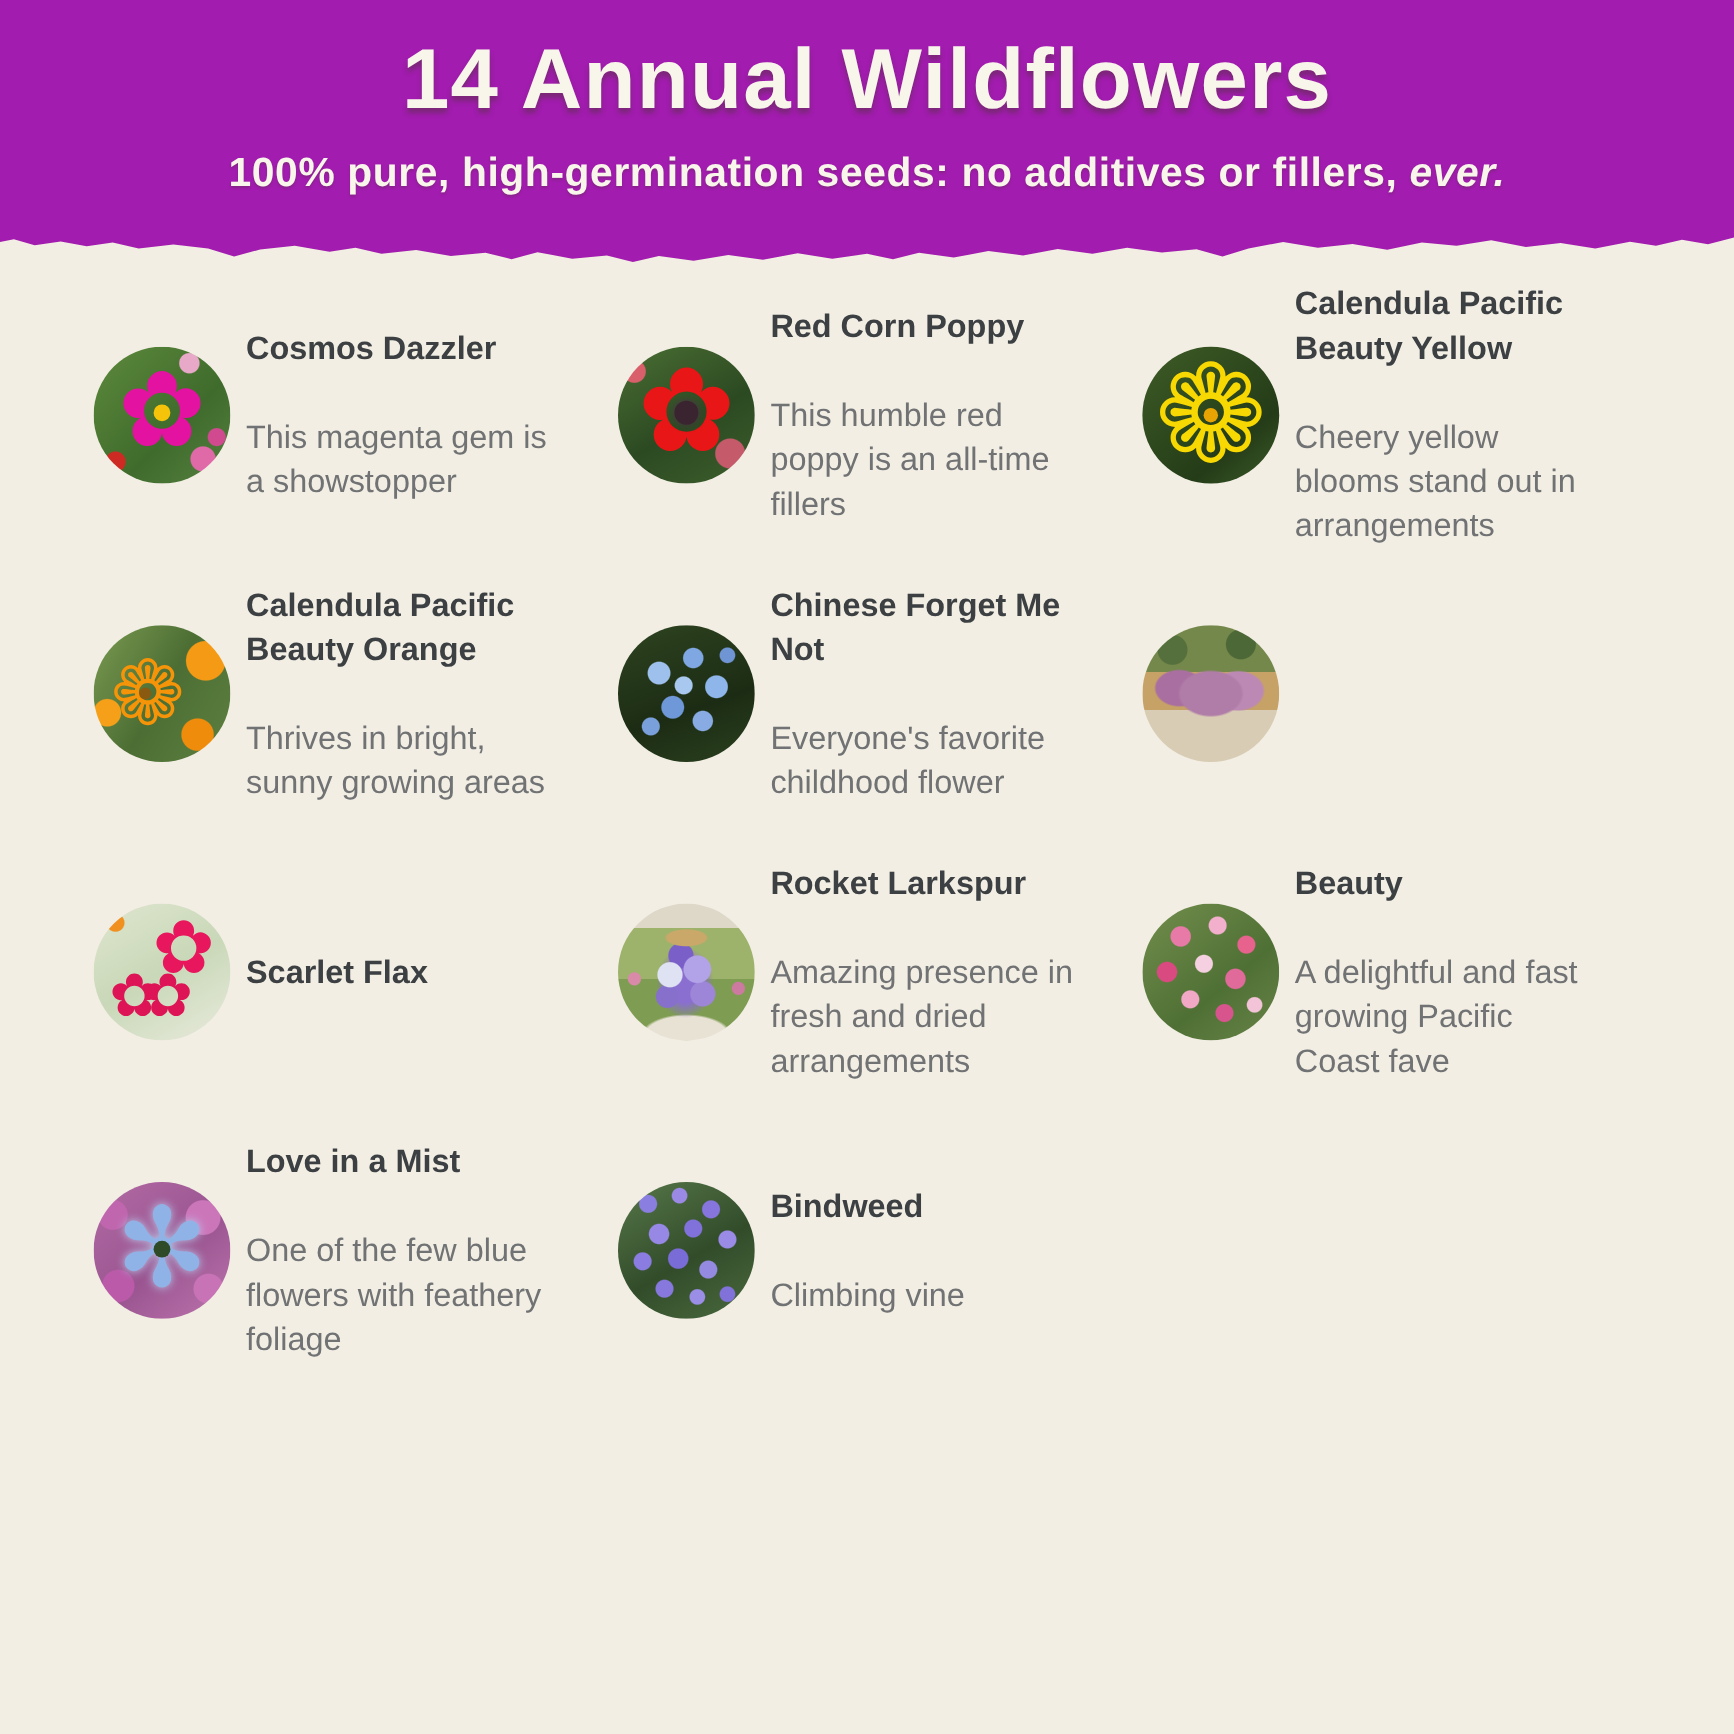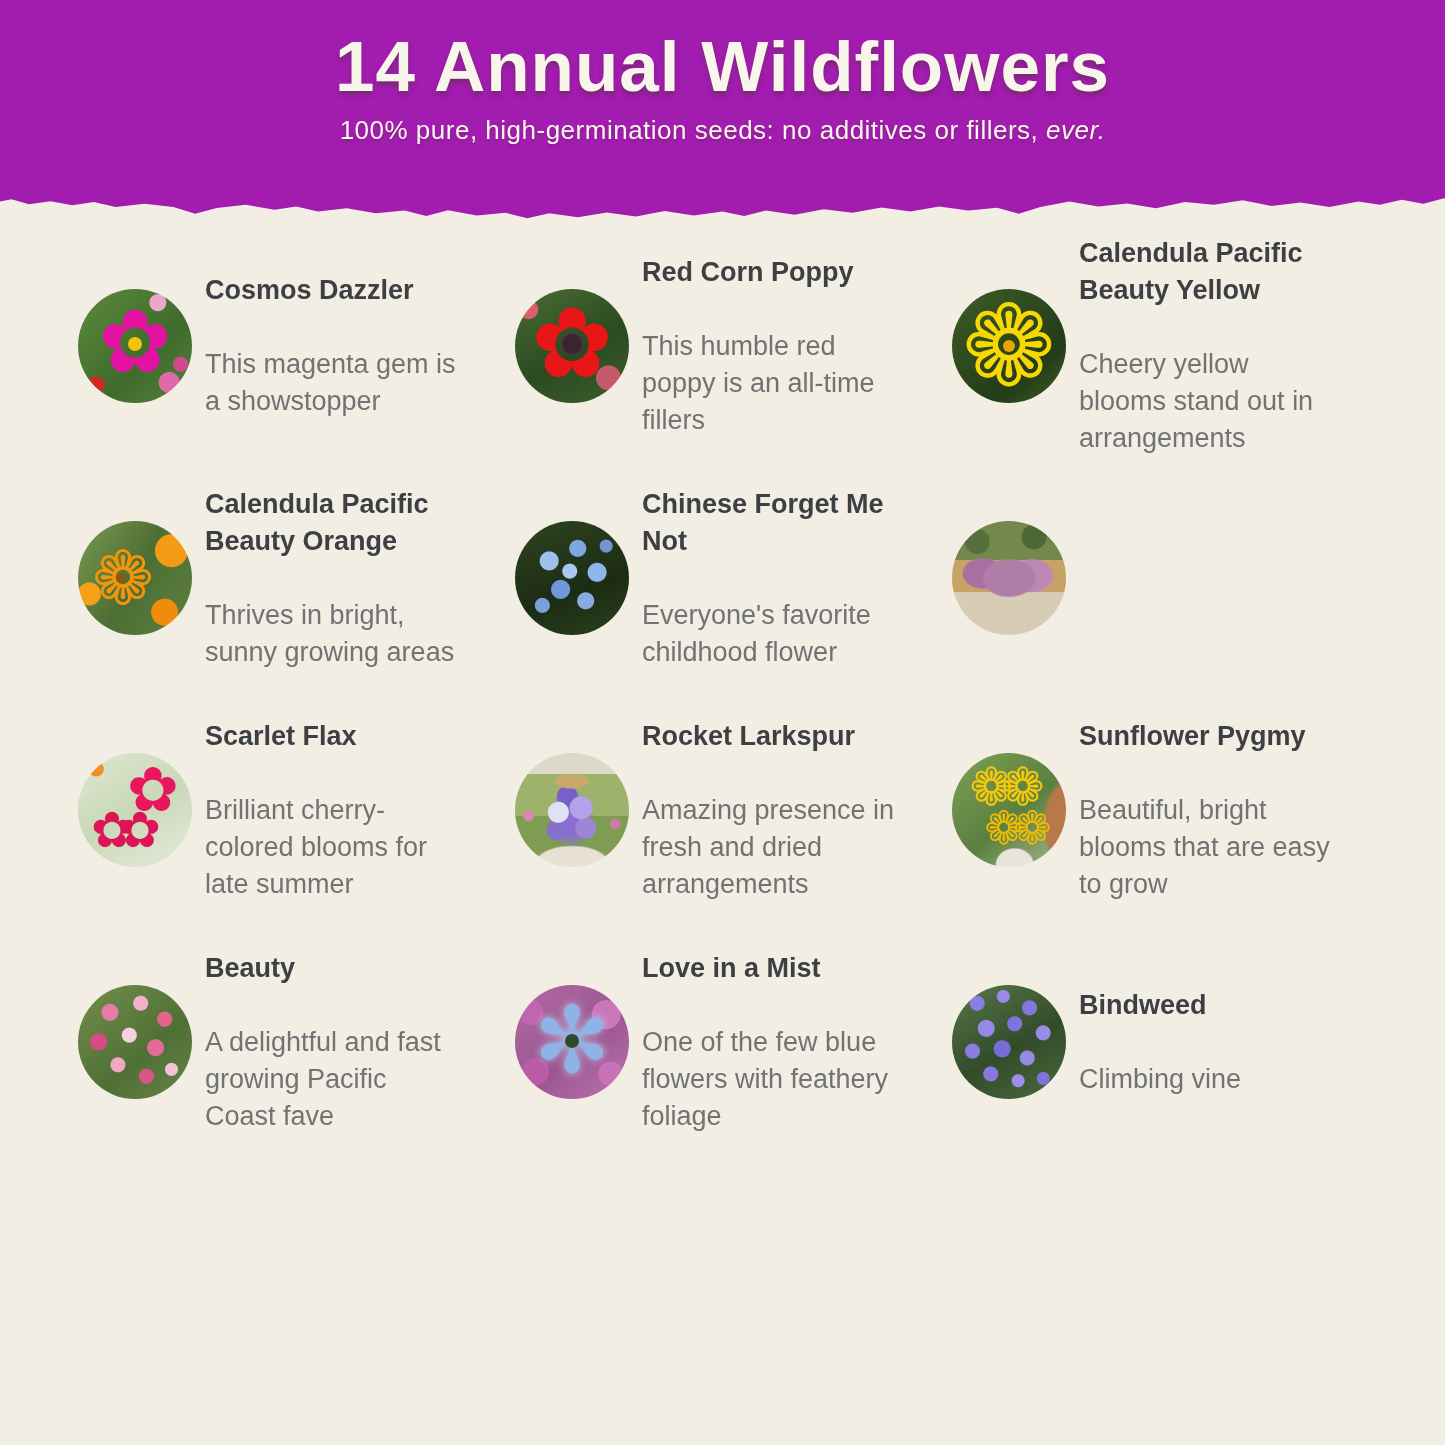--- a/index.html
+++ b/index.html
@@ -14,22 +14,23 @@
     position:relative;width:1445px;height:225px;background:#a21caf;
     clip-path:polygon(0 0,100% 0,100% 88%,98.5% 90.5%,97% 88.8%,95.5% 91%,94% 89.5%,92% 92%,90% 90%,88% 91.5%,86% 89%,84% 91%,82% 89.8%,80% 92.5%,78% 90.4%,76% 91.8%,74% 89.6%,72% 92%,70.5% 95%,69% 92.3%,67% 93.5%,65% 91.8%,63% 94%,61% 92.2%,59% 94.6%,57% 93%,55% 95.4%,53% 93.6%,51.5% 96%,50% 94%,48% 95.8%,46% 93.8%,44% 96.2%,42% 94.4%,40% 96.6%,38% 94.8%,36.5% 97%,35% 94.6%,33% 95.8%,31% 93.4%,29.5% 96%,28% 93.6%,26% 94.8%,24% 92.6%,22% 94%,20.5% 91.8%,19% 93.2%,17% 91%,15% 92.4%,13.5% 95%,12% 92%,10% 90.6%,8% 92%,6.5% 89.8%,5% 91.2%,3.5% 89.4%,2% 90.8%,0.8% 88.6%,0 89.6%);
     text-align:center;color:#f8f5ea;
   }
   .header h1{
     margin:0;padding-top:26px;
     font-size:71px;font-weight:bold;letter-spacing:1px;
     text-shadow:0 4px 4px rgba(50,60,15,.35);
   }
   .header .subtitle{
-    margin-top:8px;font-size:26px;letter-spacing:.5px;
+    margin-top:18px;font-size:34px;letter-spacing:.5px;
     text-shadow:0 2px 2px rgba(50,60,15,.25);
+    font-weight:bold;
   }
   .header .subtitle .em{font-style:italic;}
 
   
   .grid{
     margin-top:5px;margin-left:78px;width:1311px;
     display:grid;grid-template-columns:repeat(3,437px);grid-auto-rows:232px;
   }
   .flower-item{display:flex;align-items:center;gap:13px;}
   .ftext{max-width:300px;font-size:27px;line-height:37px;white-space:pre-line;}
@@ -238,46 +239,34 @@
   </div>
 
   <div class="flower-item">
     <div class="photo p-rock-soapwort"></div>
   </div>
 
   <div class="flower-item">
     <div class="photo p-scarlet-flax"></div>
     <div class="ftext">
       <div class="fname">Scarlet Flax</div>
-      <div class="fdesc">Brilliant cherry-
-colored blooms for
-late summer</div>
     </div>
   </div>
 
 
   <div class="flower-item">
     <div class="photo p-rocket-larkspur"></div>
     <div class="ftext">
       <div class="fname">Rocket Larkspur</div>
       <div class="fdesc">Amazing presence in
 fresh and dried
 arrangements</div>
     </div>
   </div>
 
-  <div class="flower-item">
-    <div class="photo p-sunflower-pygmy"></div>
-    <div class="ftext">
-      <div class="fname">Sunflower Pygmy</div>
-      <div class="fdesc">Beautiful, bright
-blooms that are easy
-to grow</div>
-    </div>
-  </div>
 
   <div class="flower-item">
     <div class="photo p-godetia"></div>
     <div class="ftext">
       <div class="fname">Beauty</div>
       <div class="fdesc">A delightful and fast
 growing Pacific
 Coast fave</div>
     </div>
   </div>

